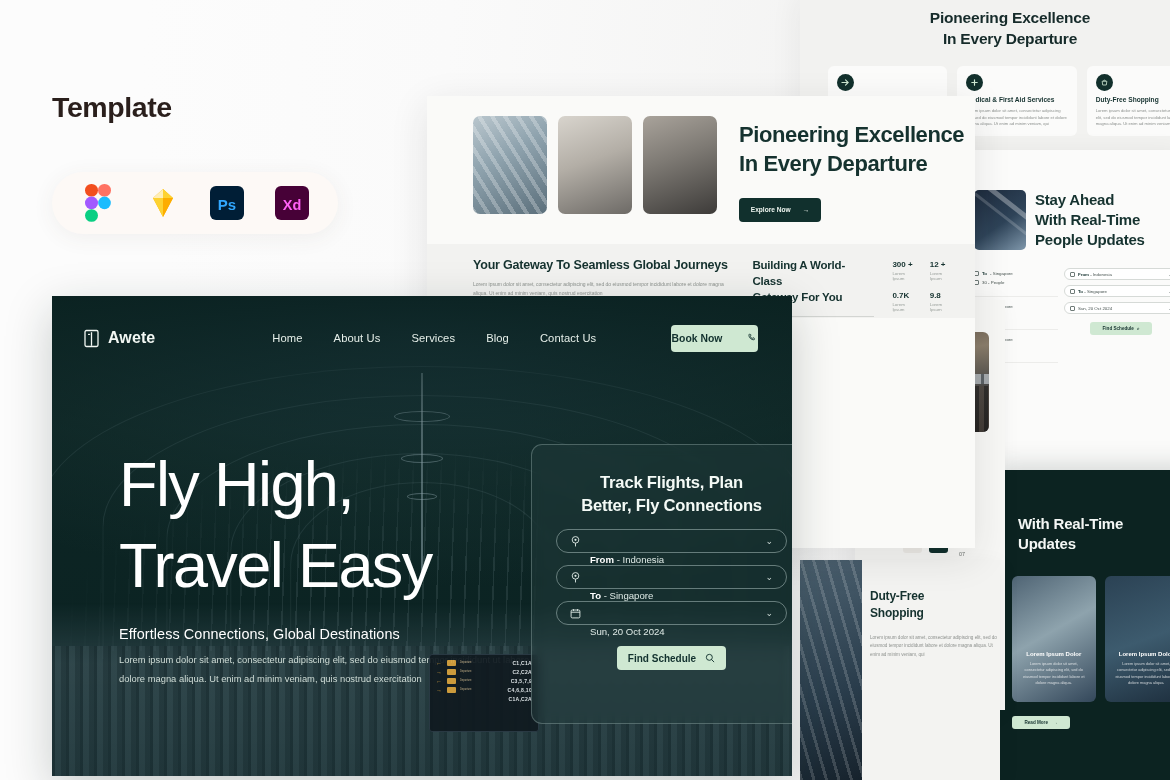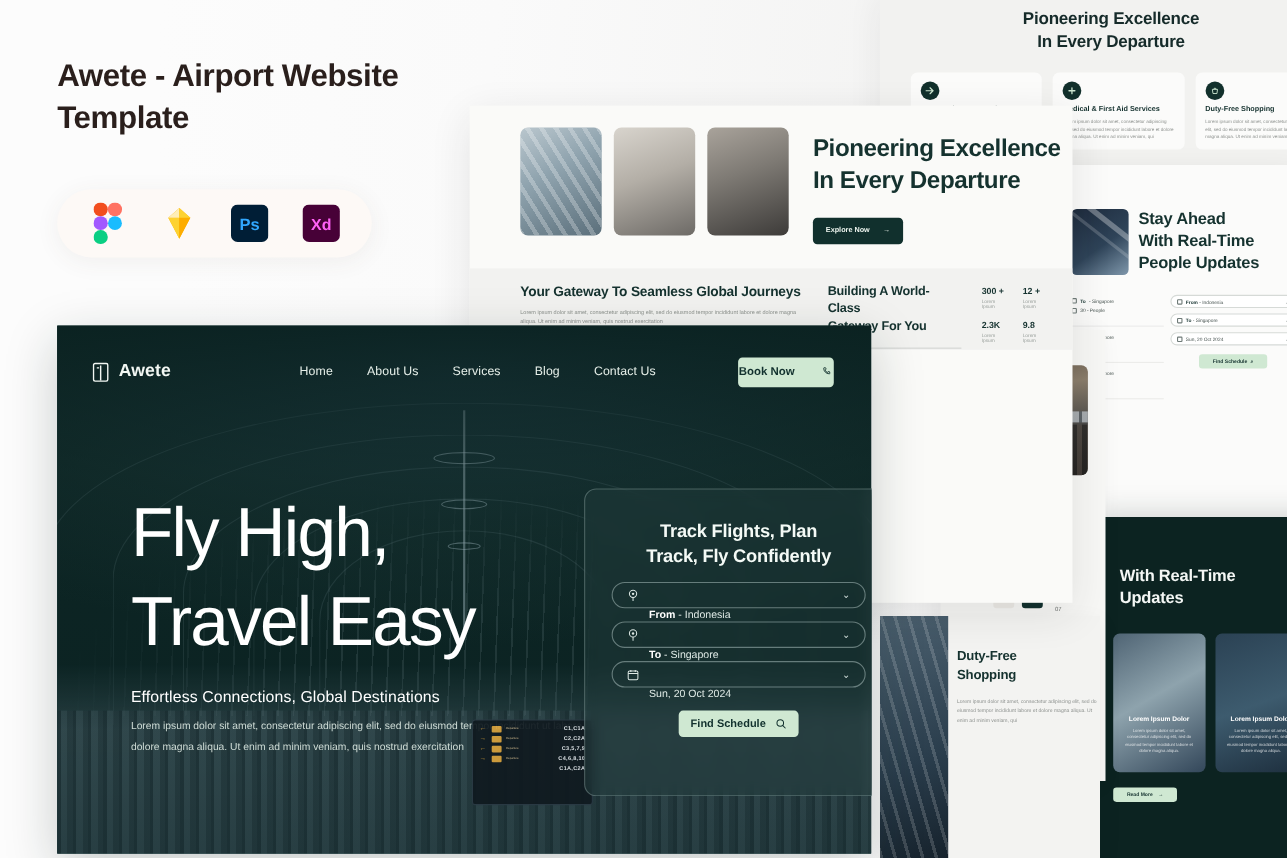--- a/index.html
+++ b/index.html
@@ -234,21 +234,21 @@
   .pf-txt .t { font-size:12px; font-weight:600; color:#15322f; line-height:1.4; letter-spacing:-.2px; }
   .pf-txt .b { font-size:4.6px; color:#8d918e; line-height:1.9; margin-top:12px; }
 </style>
 </head>
 <body>
 
 <div class="stage">
 
   <div class="title-wrap">
     <h1>
-      <span>Awete - Airport Website</span><br>
+      <br>
       <span>Template</span>
     </h1>
   </div>
 
   <div class="tools">
     <div class="tool">
       <svg width="26" height="38" viewBox="0 0 26 38">
         <rect x="0" y="0" width="13" height="12.6" rx="6.3" fill="#f24e1e"></rect>
         <rect x="13" y="0" width="13" height="12.6" rx="6.3" fill="#ff7262"></rect>
         <rect x="0" y="12.6" width="13" height="12.6" rx="6.3" fill="#a259ff"></rect>
@@ -480,21 +480,21 @@
       <div class="pe-stats">
         <div class="pe-st">
           <div class="n">300 +</div>
           <div class="l">Lorem Ipsum</div>
         </div>
         <div class="pe-st">
           <div class="n">12 +</div>
           <div class="l">Lorem Ipsum</div>
         </div>
         <div class="pe-st">
-          <div class="n">2.3K</div>
+          <div class="n">0.7K</div>
           <div class="l">Lorem Ipsum</div>
         </div>
         <div class="pe-st">
           <div class="n">9.8</div>
           <div class="l">Lorem Ipsum</div>
         </div>
       </div>
     </div>
   </div>
 
@@ -580,21 +580,21 @@
           <span class="ar"></span>
           <span style="width:9px"></span>
           <span class="tx"></span>
           <span class="gt">C1A,C2A</span>
         </div>
     </div>
 
     <div class="bcard">
       <h3>
         <span>Track Flights, Plan</span><br>
-        <span>Track, Fly Confidently</span>
+        <span>Better, Fly Connections</span>
       </h3>
       <div class="bfield">
         <svg width="11" height="13" viewBox="0 0 12 14">
           <circle cx="6" cy="5.2" r="3.6" fill="none" stroke="#dfeae6" stroke-width="1"></circle>
           <circle cx="6" cy="5.2" r="1.2" fill="#dfeae6"></circle>
           <path d="M6 8.8v3.6" stroke="#dfeae6" stroke-width="1"></path>
         </svg>
         <span class="lb"><b>From</b>
         <span>- Indonesia</span></span>
         <span class="chev">⌄</span>

